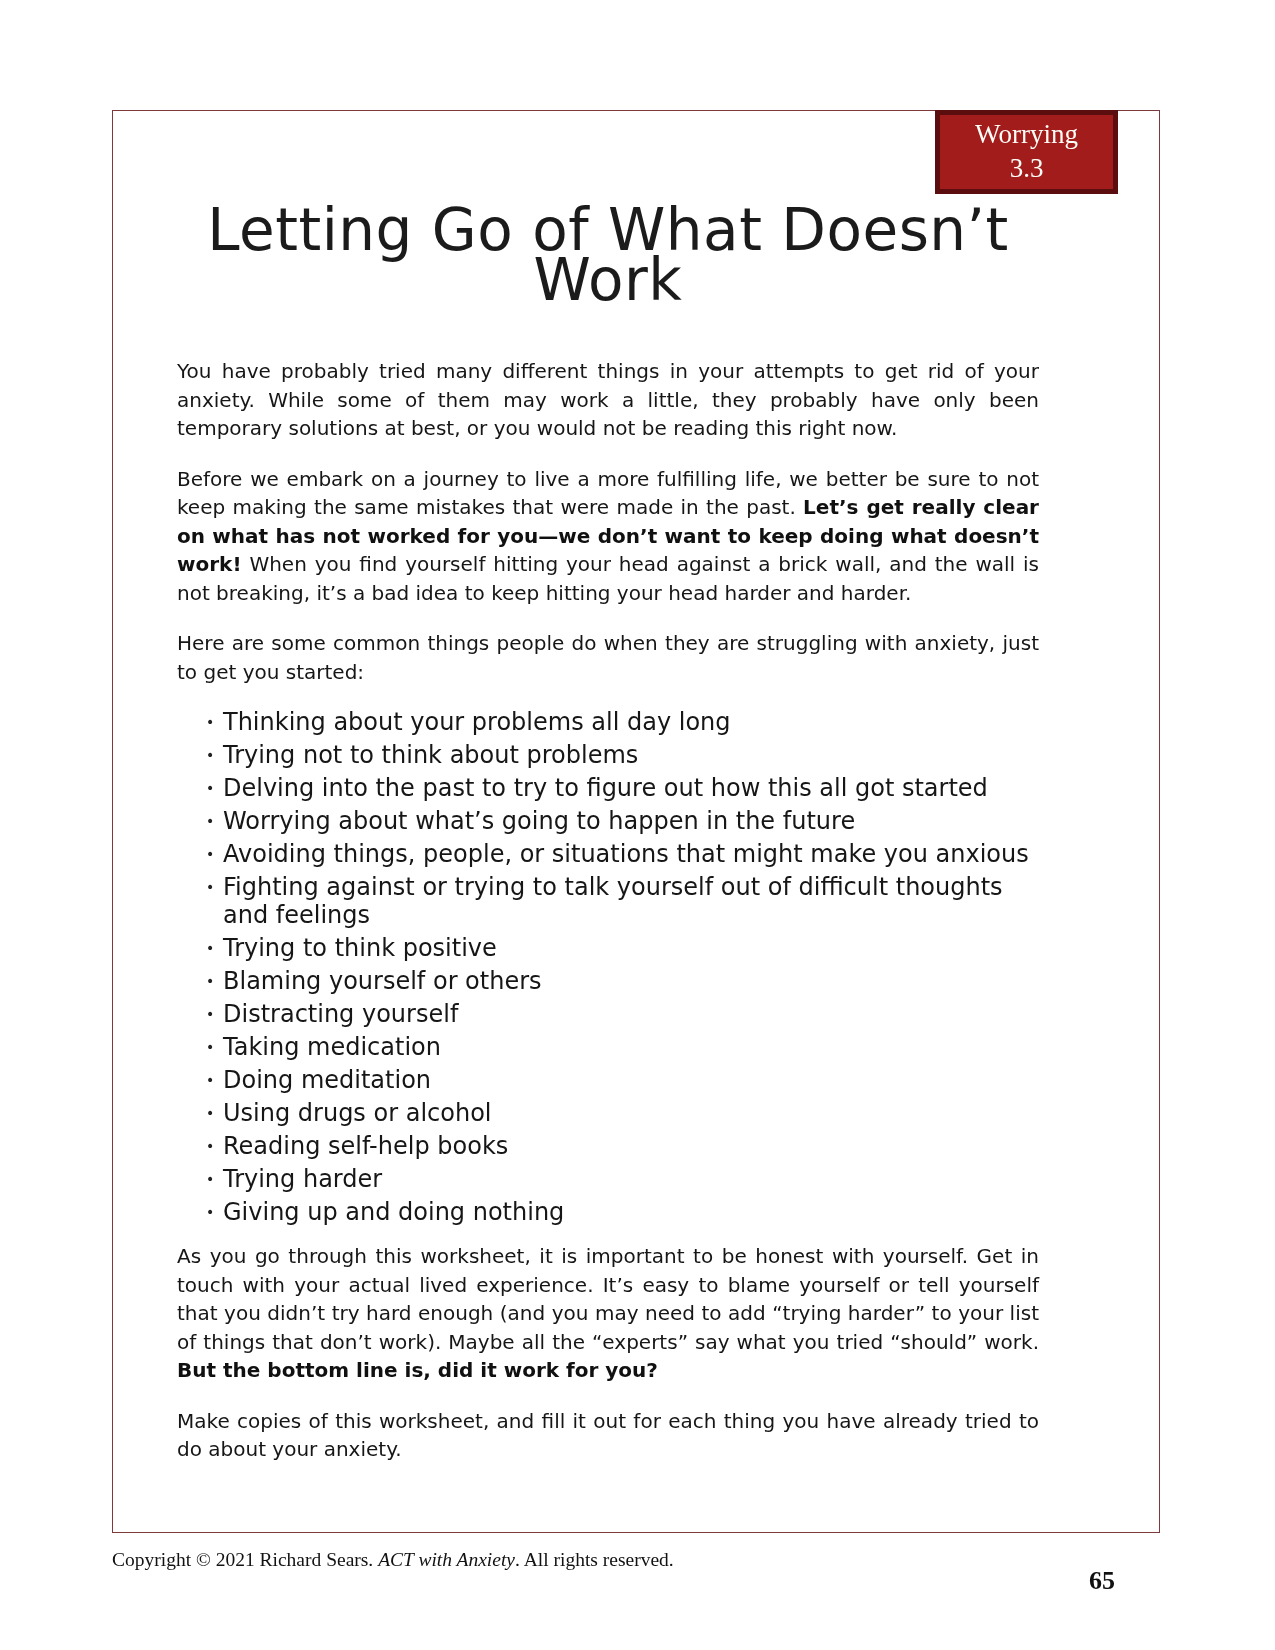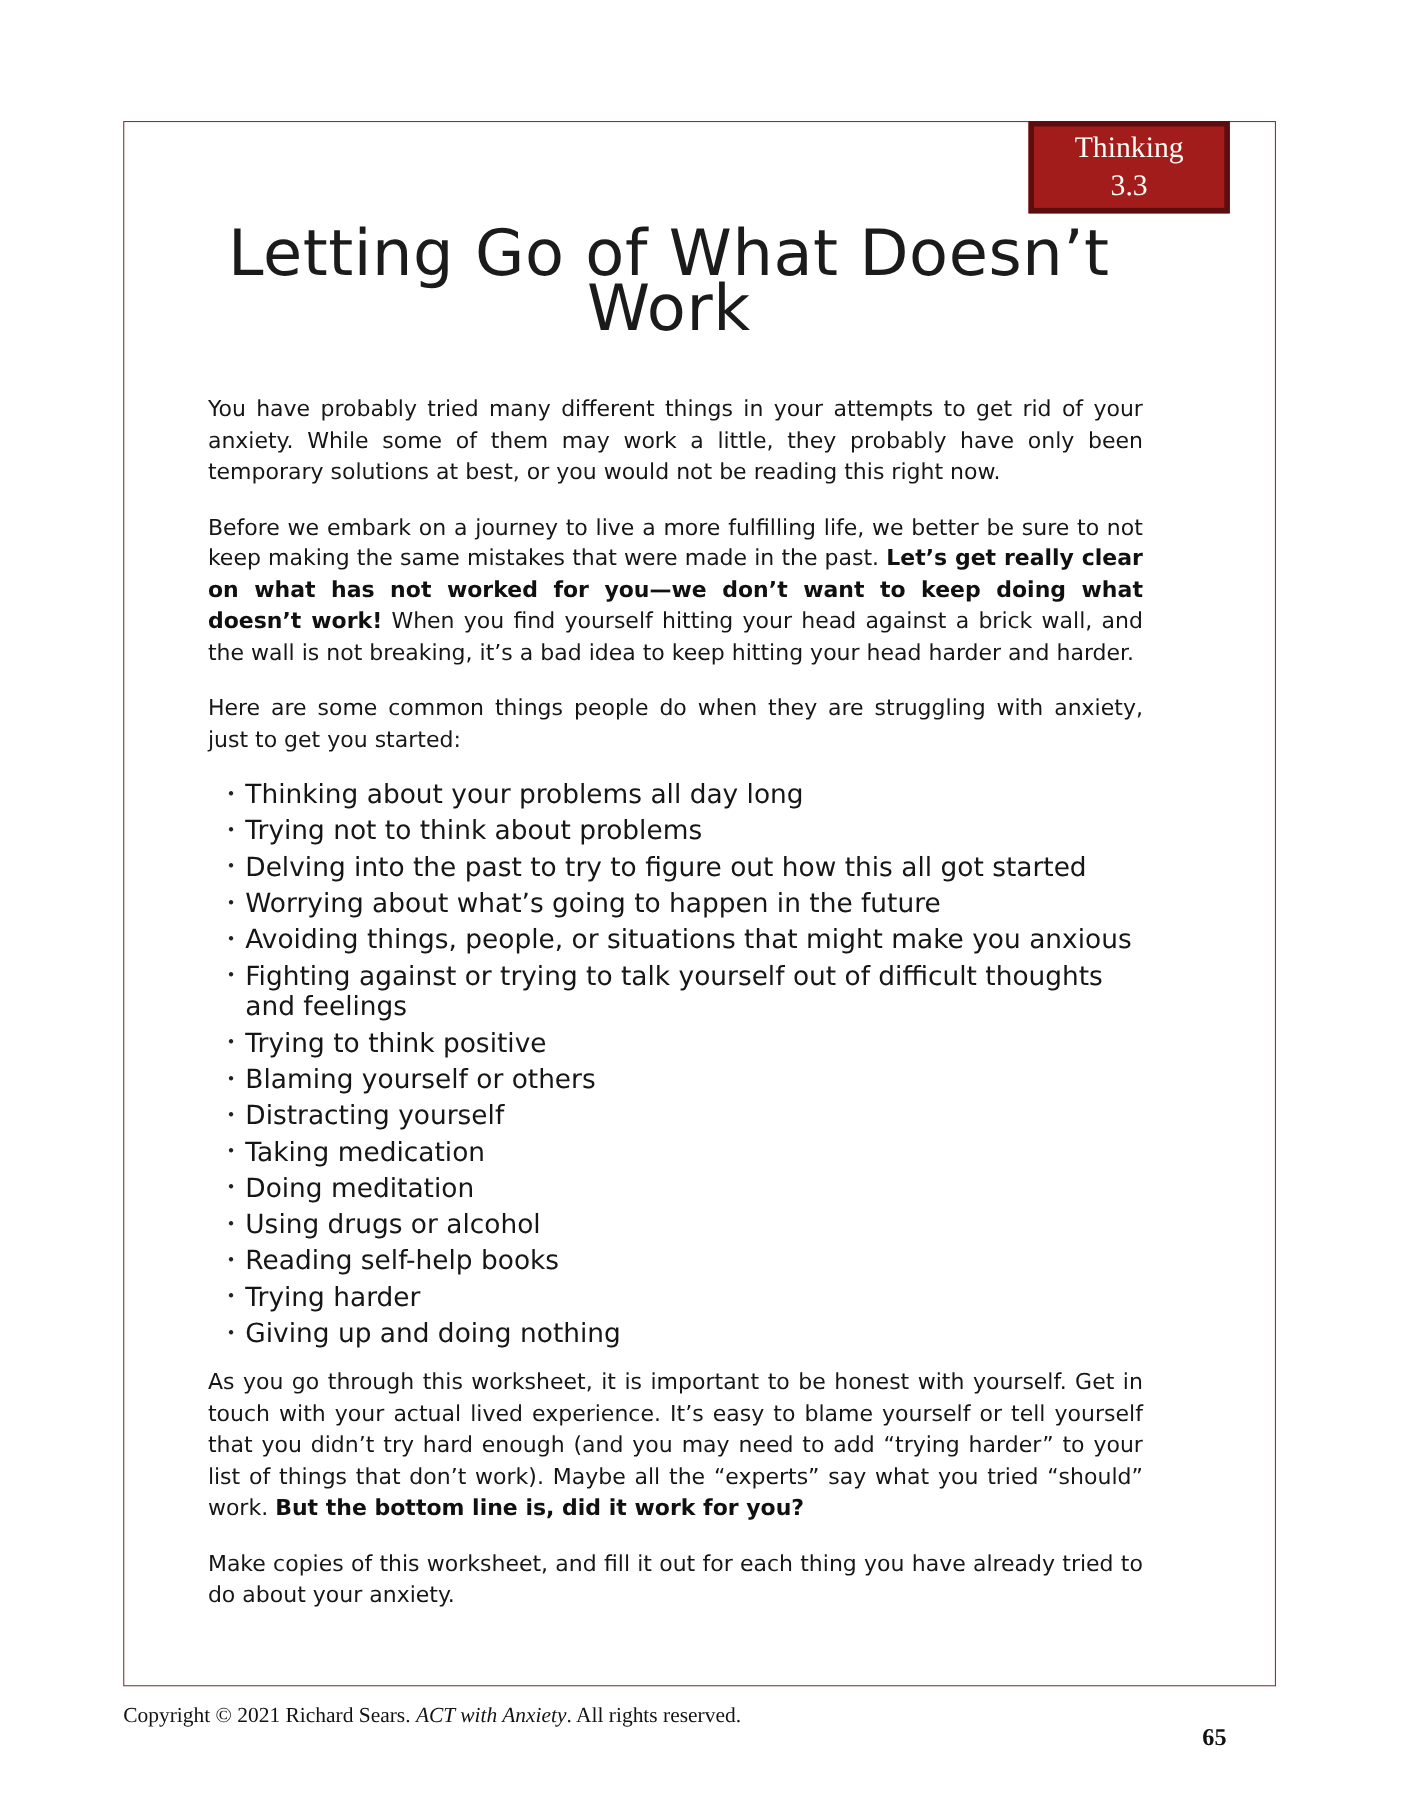--- a/index.html
+++ b/index.html
@@ -19,51 +19,51 @@
     padding-top:2px;
   }
   .badge .b-line { font-size:27px; line-height:34px; font-weight:400; }
   .content { padding:0 120px 0 64px; }
   .title {
     margin:94px 0 0 0; text-align:center; font-weight:400;
     font-size:58px; line-height:50px; letter-spacing:0.5px; color:#1b1b1b;
     font-family:"DejaVu Sans", sans-serif;
   }
   .content p {
-    margin:0 0 22px 12px; font-size:20px; line-height:28.5px;
+    margin:0 0 22px 0; font-size:20px; line-height:28.5px;
     text-align:justify; color:#161616;
   }
   .content p.first { margin-top:52px; }
   .content strong { font-weight:700; color:#101010; }
   ul.bullets { margin:22px 0 16px 0; padding:0; list-style:none; }
   ul.bullets li {
     position:relative; padding-left:46px; font-size:24px; line-height:28px;
     margin-bottom:5px; font-weight:500; color:#161616;
   }
   ul.bullets li::before {
     content:"\2022"; position:absolute; left:29px; top:0;
     font-size:14px; line-height:28px; color:#222;
   }
   .footer {
     position:absolute; left:112px; width:1046px; top:1549px; text-align:left;
     font-family:"Liberation Serif", serif; font-size:19.5px; color:#121212;
   }
   .footer em { font-style:italic; }
   .page-number {
     position:absolute; right:160px; top:1566px;
-    font-family:"Liberation Serif", serif; font-size:22px; font-weight:700; color:#111;
+    font-family:"Liberation Serif", serif; font-size:26px; font-weight:700; color:#111;
   }
 </style>
 </head>
 <body>
 
 <div class="sheet">
 
   <div class="badge">
-    <div class="b-line">Thinking</div>
+    <div class="b-line">Worrying</div>
     <div class="b-line">3.3</div>
   </div>
 
   <div class="content">
     <h1 class="title">Letting Go of What Doesn’t Work</h1>
 
     <p class="first">You have probably tried many different things in your attempts to get rid of your anxiety. While some of them may work a little, they probably have only been temporary solutions at best, or you would not be reading this right now.</p>
 
     <p><span>Before we embark on a journey to live a more fulfilling life, we better be sure to not keep making the same mistakes that were made in the past. </span><strong>Let’s get really clear on what has not worked for you—we don’t want to keep doing what doesn’t work!</strong><span> When you find yourself hitting your head against a brick wall, and the wall is not breaking, it’s a bad idea to keep hitting your head harder and harder.</span></p>
 

